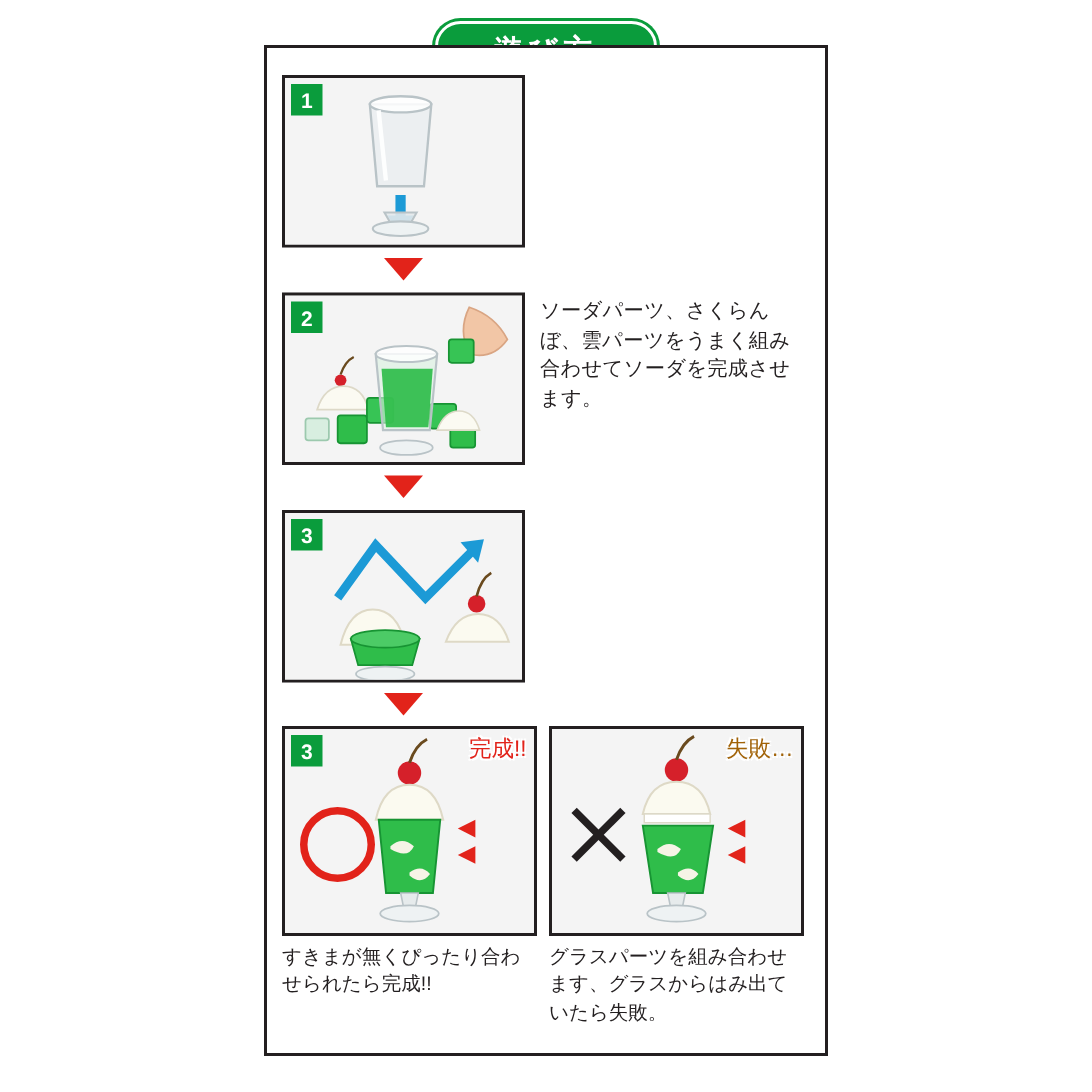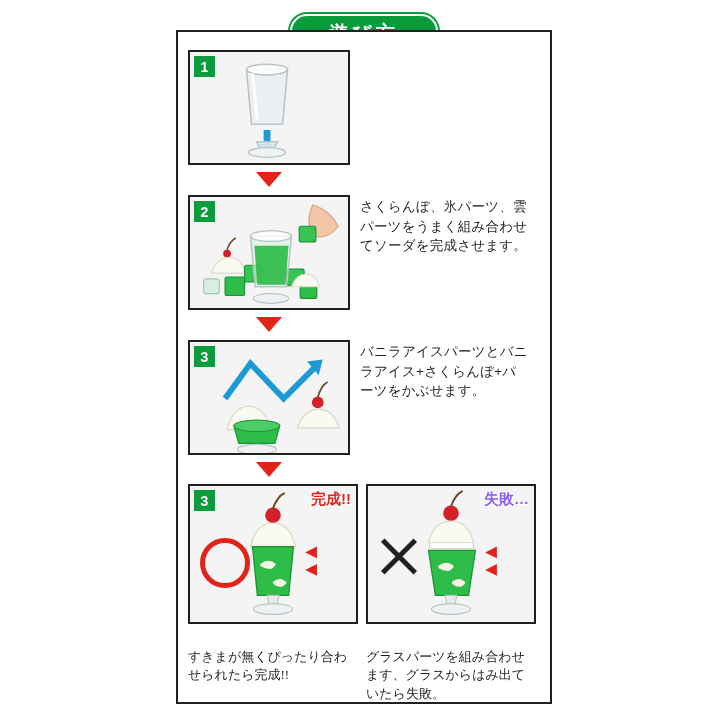--- a/index.html
+++ b/index.html
@@ -112,36 +112,35 @@
     width: 170px;
   }
   .panel .photo {
     width: 170px;
     height: 140px;
   }
   .panel .panel-caption {
     font-size: 13px;
     line-height: 1.42;
     color: #231f20;
-    margin-top: 24px;
-    font-family: Liberation Serif, serif;
+    margin-top: 5px;
   }
   .stamp {
     position: absolute;
     right: 5px;
     top: 4px;
     font-size: 15px;
-    font-weight: bold;
+    font-weight: normal;
     z-index: 6;
     text-shadow:
       -1.2px -1.2px 0 #fff, 1.2px -1.2px 0 #fff,
       -1.2px 1.2px 0 #fff, 1.2px 1.2px 0 #fff;
   }
   .stamp.ok { color: #e2231a; }
-  .stamp.ng { color: #8b5cf6; text-align: center; }
+  .stamp.ng { color: #a16207; text-align: center; }
   .mark-circle {
     position: absolute;
     left: 10px;
     top: 52px;
     width: 40px;
     height: 40px;
     border: 5px solid #e2231a;
     border-radius: 50%;
     z-index: 6;
   }
@@ -219,21 +218,21 @@
           <path d="M66 50 L101 50 L98 90 L69 90 Z" fill="#2fbd4a" fill-opacity="0.92"></path>
           <ellipse cx="83" cy="40" rx="21" ry="5.5" fill="#ffffff" fill-opacity="0.8" stroke="#b9c3c7" stroke-width="1.4"></ellipse>
           <ellipse cx="83" cy="104" rx="18" ry="5" fill="#eef2f3" stroke="#b9c3c7" stroke-width="1.2"></ellipse>
 
           <path d="M104 92 q5 -13 15 -13 q10 0 14 13 z" fill="#fbfaf2" stroke="#ddd9c8" stroke-width="1.1"></path>
 
           <path d="M126 8 q18 6 26 22 q-10 14 -26 10 q-8 -16 0 -32 z" fill="#f2c6a6" stroke="#d9a583" stroke-width="1.2"></path>
           <rect x="112" y="30" width="17" height="16" rx="2" fill="#37c455" stroke="#179433" stroke-width="1.2"></rect>
         </svg>
       </div>
-      <div class="caption">さくらんぼ、氷パーツ、雲パーツをうまく組み合わせてソーダを完成させます。</div>
+      <div class="caption">ソーダパーツ、さくらんぼ、雲パーツをうまく組み合わせてソーダを完成させます。</div>
     </div>
 
     <div class="arrow-down" style="left:78px; top:285px;"></div>
 
     <div class="step" style="left:10px; top:308px;">
       <div class="photo">
         <div class="badge">3</div>
         <svg class="art" viewBox="0 0 162 115">
           <rect x="0" y="0" width="162" height="115" fill="#f4f4f4"></rect>
 
@@ -244,21 +243,20 @@
 
           <circle cx="131" cy="62" r="6" fill="#d5202a"></circle>
           <path d="M131 57 q3 -12 10 -16" stroke="#6a4a1e" stroke-width="1.8" fill="none"></path>
           <path d="M110 88 q7 -19 22 -19 q15 0 21 19 z" fill="#fbfaf0" stroke="#ded9c6" stroke-width="1.4"></path>
 
           <path d="M45 86 L92 86 L87 104 L50 104 Z" fill="#2fbd4a" stroke="#179433" stroke-width="1.2"></path>
           <ellipse cx="68.5" cy="86" rx="23.5" ry="6" fill="#4ccb66" stroke="#179433" stroke-width="1.2"></ellipse>
           <ellipse cx="68.5" cy="110" rx="20" ry="5" fill="#eef2f3" stroke="#b9c3c7" stroke-width="1.2"></ellipse>
         </svg>
       </div>
-      <div class="caption">バニラアイスパーツとバニラアイス+さくらんぼ+パーツをかぶせます。</div>
     </div>
 
     <div class="arrow-down" style="left:78px; top:430px;"></div>
 
     <div class="bottom-row">
 
       <div class="panel">
         <div class="photo">
           <div class="badge">3</div>
           <div class="stamp ok">完成!!</div>

